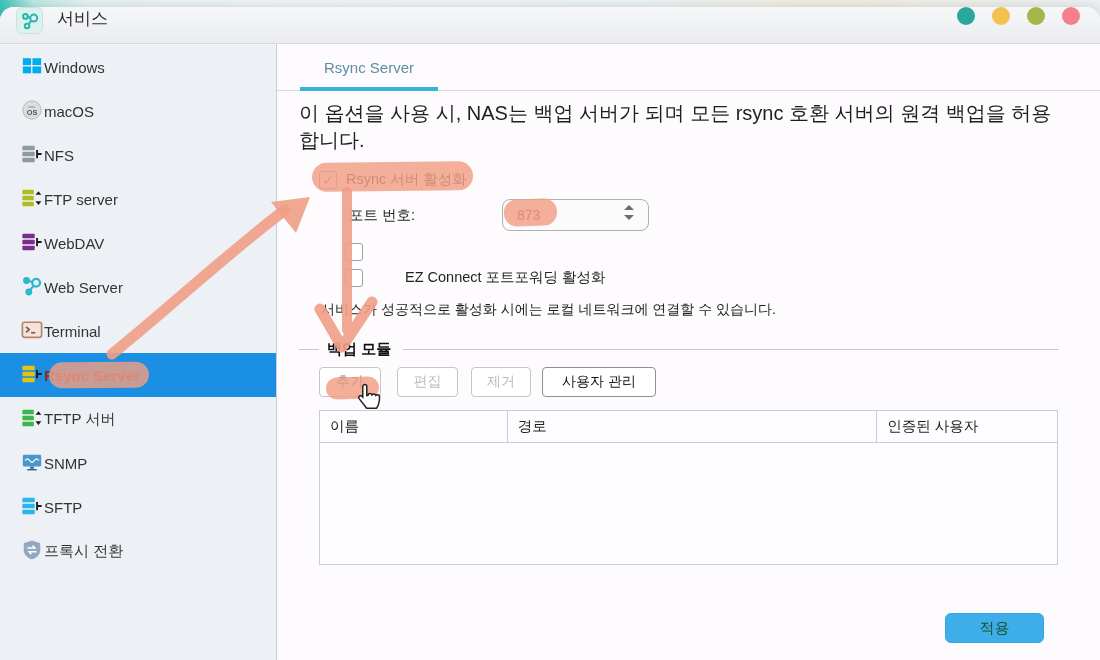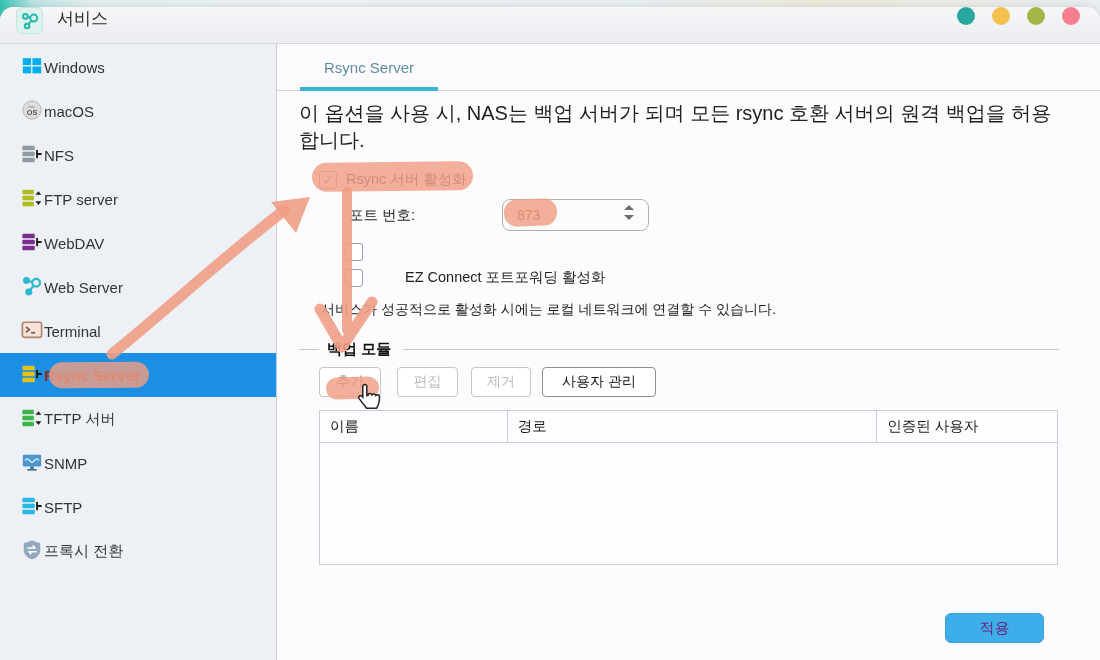--- a/index.html
+++ b/index.html
@@ -69,21 +69,21 @@
   .btn-edit { width:61px; margin-left:16px; color:#bcbcbc; }
   .btn-del  { width:60px; margin-left:13px; color:#bcbcbc; }
   .btn-users{ width:114px; margin-left:11px; color:#111; border-color:#8f8f8f; }
 
   table.modules { margin-top:13px; width:739px; border-collapse:collapse; background:#fdfcfe; }
   table.modules th { font-size:14.5px; font-weight:normal; color:#1c1c1c; text-align:left;
     padding:6px 10px; border:1px solid #c9cdd3; height:31px; }
   table.modules td.empty { border:1px solid #c9cdd3; border-top:0; height:122px; }
 
   .apply-btn { position:absolute; right:56px; bottom:17px; width:99px; height:30px;
-    background:#3daee9; border:1px solid #35a3dd; border-radius:6px; color:#701a75;
+    background:#3daee9; border:1px solid #35a3dd; border-radius:6px; color:#14532d;
     font-size:15px; font-family:inherit; }
 
   
   .overlay { position:absolute; inset:0; pointer-events:none; z-index:40; }
   .blob { position:absolute; background:rgba(240,158,132,.82); border-radius:13px; }
   .blob-sidebar { left:49px; top:355px; width:100px; height:26px; transform:rotate(-.5deg); }
   .blob-enable  { left:312px; top:155px; width:161px; height:29px; border-radius:15px; transform:rotate(-.6deg); }
   .blob-port    { left:504px; top:192px; width:53px; height:27px; transform:rotate(-2deg); }
   .blob-add     { left:326px; top:370px; width:53px; height:22px; transform:rotate(-1.5deg); }
   .cursor { position:absolute; left:355px; top:376px; z-index:45; }

